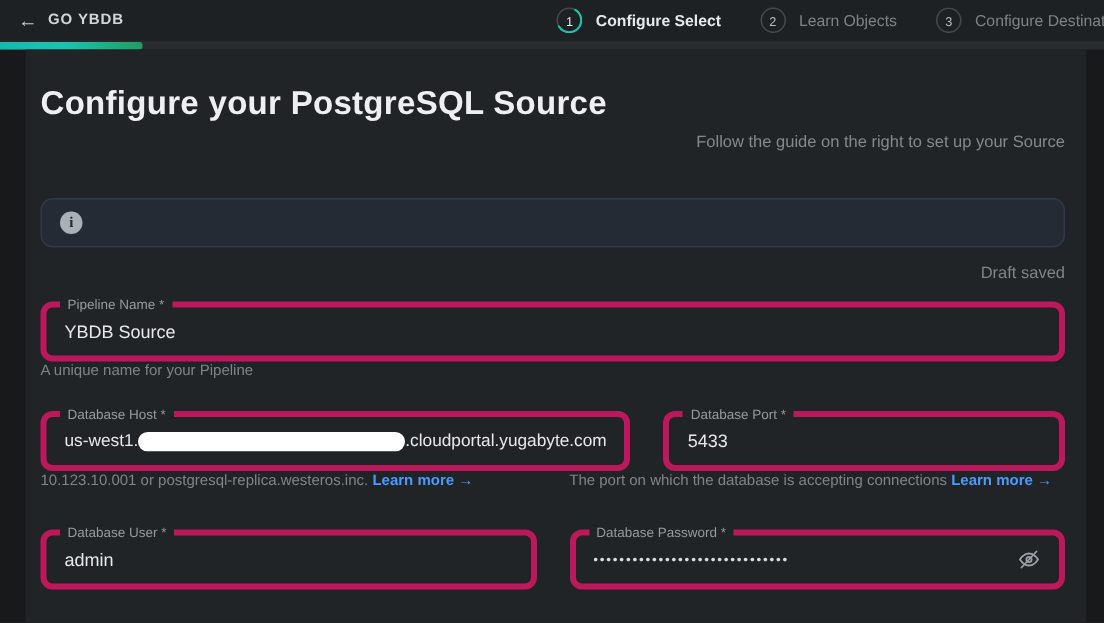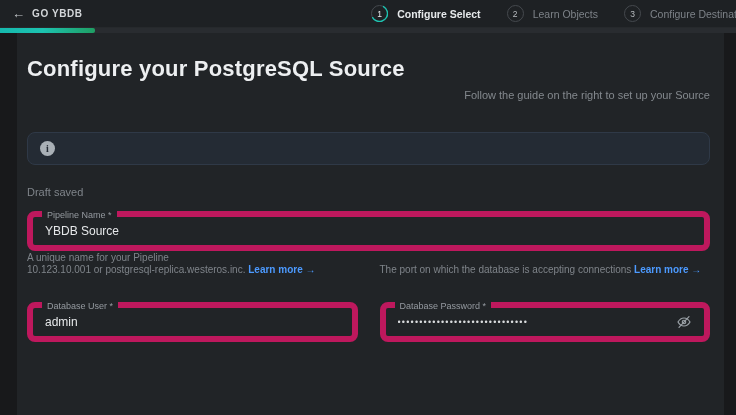--- a/index.html
+++ b/index.html
@@ -53,25 +53,25 @@
     font-size:10px; font-weight:bold; font-family:"Liberation Serif",serif;
     display:flex; align-items:center; justify-content:center; flex-shrink:0;
   }
   .banner-text { font-size:11px; line-height:1.55; color:#b9c0c7; }
   .banner-text b { color:#d7dde3; }
   .redact-user {
     display:inline-block; width:66px; height:12px; background:#ffffff;
     border-radius:7px; vertical-align:-2px; margin:0 1px;
   }
 
-  .draft-status { text-align:left; margin-top:21px; font-size:11px; color:#7f848a; }
+  .draft-status { text-align:right; margin-top:11px; font-size:11px; color:#7f848a; }
 
   
   .field {
-    position:relative; height:40px; border:6px solid #be185d; border-radius:8px;
+    position:relative; height:40px; border:4px solid #be185d; border-radius:8px;
     display:flex; align-items:center; padding:0 12px; cursor:text; background:#212427;
   }
   .field-label {
     position:absolute; top:-7px; left:9px; background:#212427; padding:0 5px;
     font-size:9px; color:#959aa0; white-space:nowrap;
   }
   .field-value { font-size:12px; color:#e6e8ea; white-space:nowrap; overflow:hidden; }
   .helper { margin-top:1px; font-size:10px; color:#7f848a; }
   .helper .learn-more { color:#4c9aff; font-weight:bold; cursor:pointer; }
 
@@ -133,20 +133,38 @@
   </div>
 
   <div class="draft-status">Draft saved</div>
 
   <div class="field pipeline-field">
     <span class="field-label">Pipeline Name *</span>
     <span class="field-value">YBDB Source</span>
   </div>
   <div class="helper">A unique name for your Pipeline</div>
 
+  <div class="form-grid row2">
+    <div>
+      <div class="field">
+        <span class="field-label">Database Host *</span>
+        <span class="host-value">
+          <span>us-west1.</span>
+            <span class="redact-host"></span>
+            <span>.cloudportal.yugabyte.com</span>
+        </span>
+      </div>
+    </div>
+    <div>
+      <div class="field">
+        <span class="field-label">Database Port *</span>
+        <span class="field-value">5433</span>
+      </div>
+    </div>
+  </div>
   <div class="form-grid">
     <div class="helper">
       <span>10.123.10.001 or postgresql-replica.westeros.inc. </span><span class="learn-more">Learn more →</span>
     </div>
     <div class="helper">
       <span>The port on which the database is accepting connections </span><span class="learn-more">Learn more →</span>
     </div>
   </div>
 
   <div class="form-grid row3">

